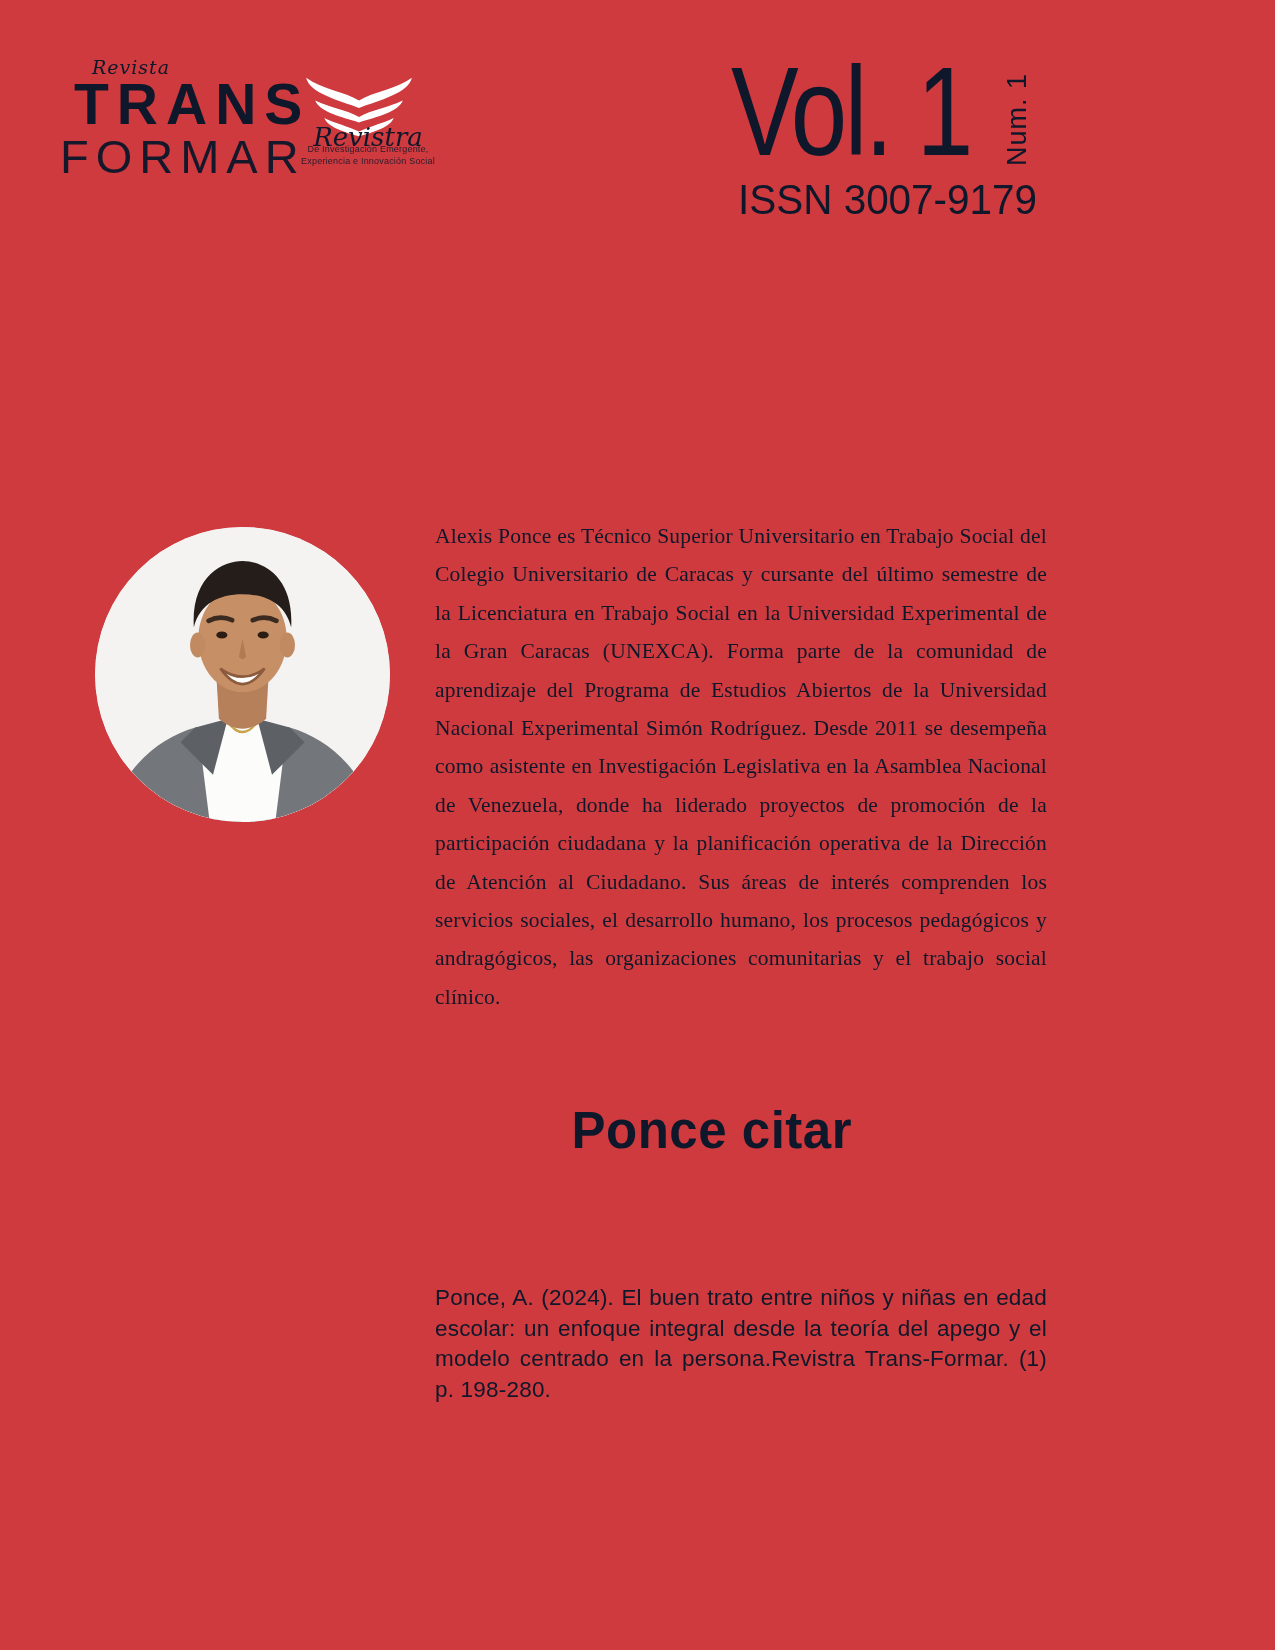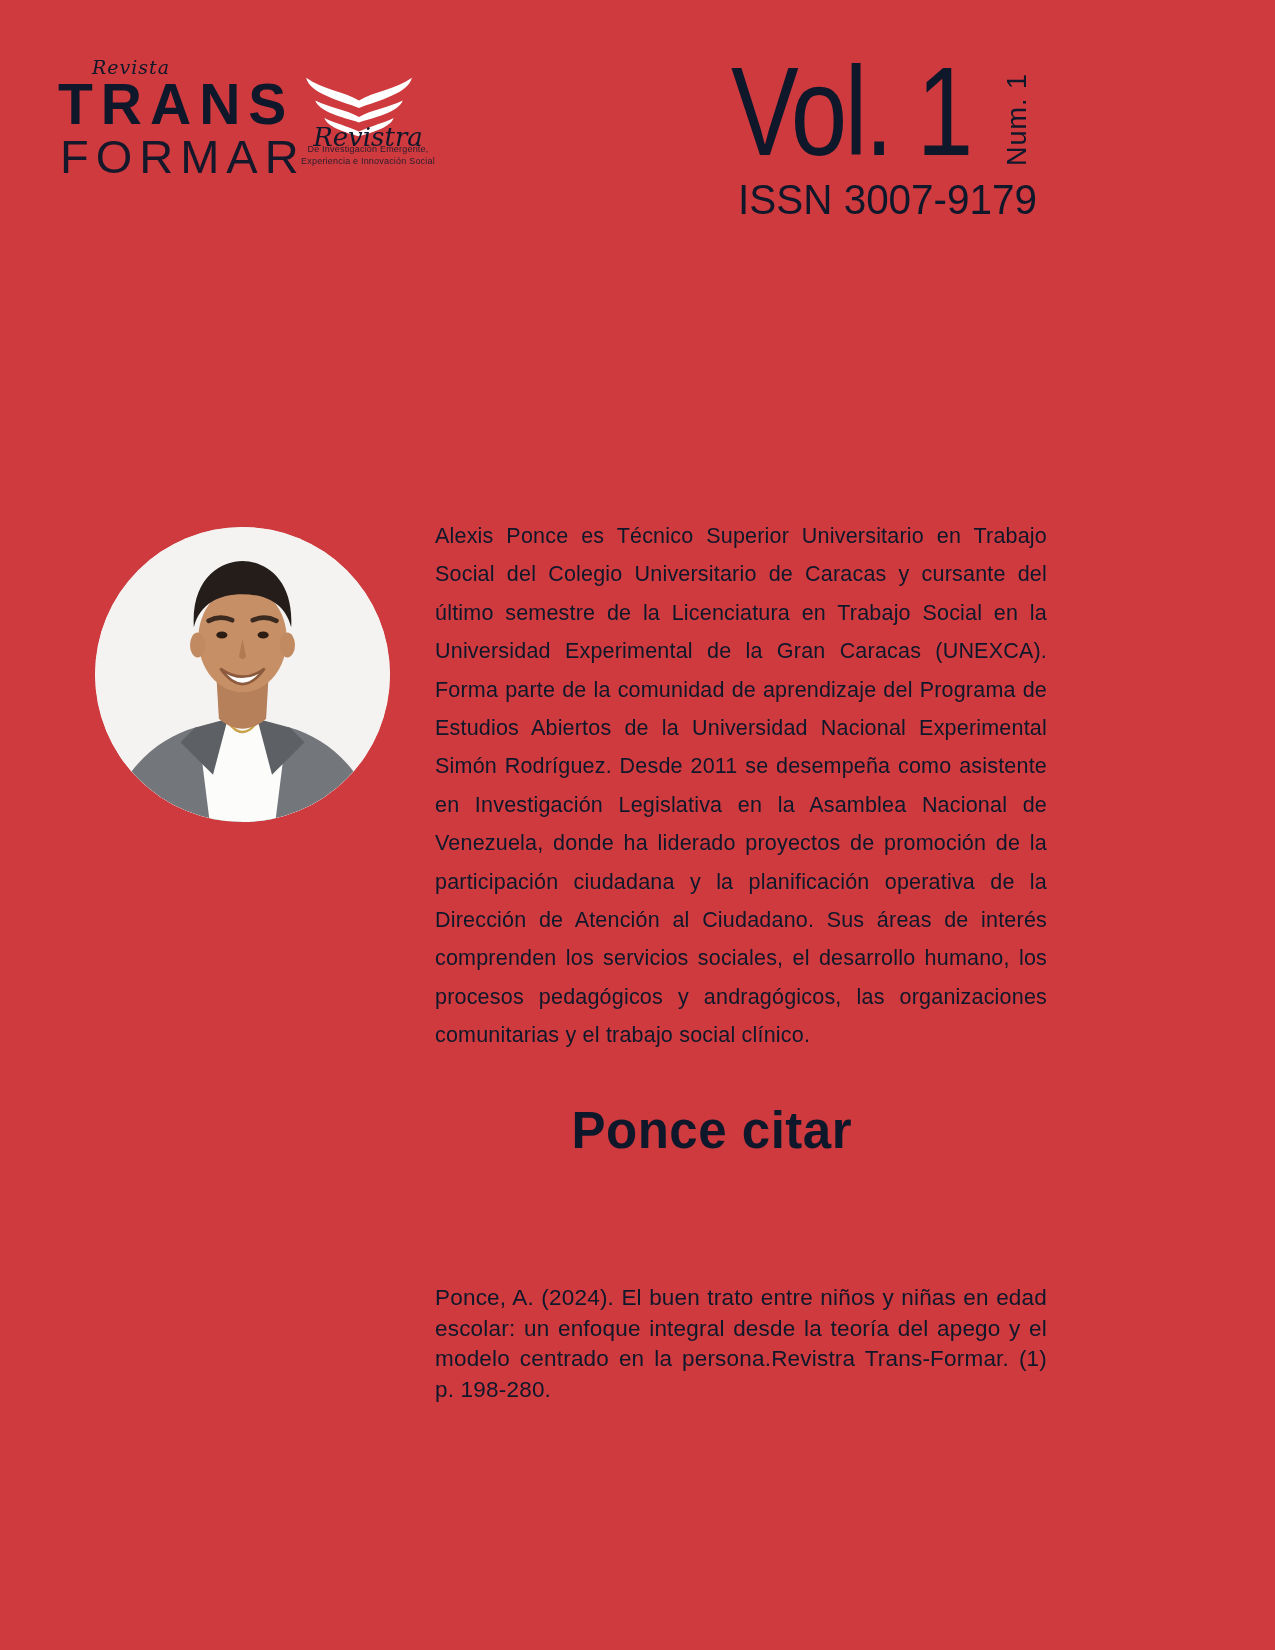--- a/index.html
+++ b/index.html
@@ -10,21 +10,21 @@
     -webkit-font-smoothing:antialiased;
   }
 
   
   .logo{position:absolute;left:58px;top:56px;width:370px;height:130px;}
   .logo-revista{
     position:absolute;left:34px;top:0;
     font-family:"DejaVu Serif",serif;font-style:italic;font-size:19px;letter-spacing:1px;
   }
   .logo-trans{
-    position:absolute;left:0;top:20px;
+    position:absolute;left:16px;top:20px;
     font-size:57px;font-weight:bold;letter-spacing:8px;line-height:1;
   }
   .logo-formar{
     position:absolute;left:2px;top:77px;
     font-size:47px;font-weight:300;letter-spacing:7px;line-height:1;opacity:.97;
   }
   .logo-book{position:absolute;left:242px;top:20px;width:118px;height:62px;}
   .logo-book svg{width:100%;height:100%;display:block;}
   .logo-trayectos{
     position:absolute;left:250px;top:66px;width:120px;text-align:center;
@@ -63,21 +63,21 @@
   .photo{
     position:absolute;left:95px;top:527px;width:295px;height:295px;
     border-radius:50%;overflow:hidden;background:#f3f2f0;
   }
   .photo svg{width:100%;height:100%;display:block;}
 
   
   .bio{
     position:absolute;left:435px;top:517px;width:612px;
     font-size:21.5px;font-weight:300;line-height:38.4px;
-    text-align:justify;text-align-last:left;letter-spacing:.2px;
+    text-align:justify;text-align-last:left;letter-spacing:.2px;font-family:Liberation Serif, serif;
   }
 
   
   .citar{position:absolute;right:230px;top:1103px;text-align:right;}
 
   
   .citation{
     position:absolute;left:435px;top:1283px;width:612px;
     font-size:22.5px;font-weight:300;line-height:30.5px;
     text-align:justify;text-align-last:left;letter-spacing:.2px;

